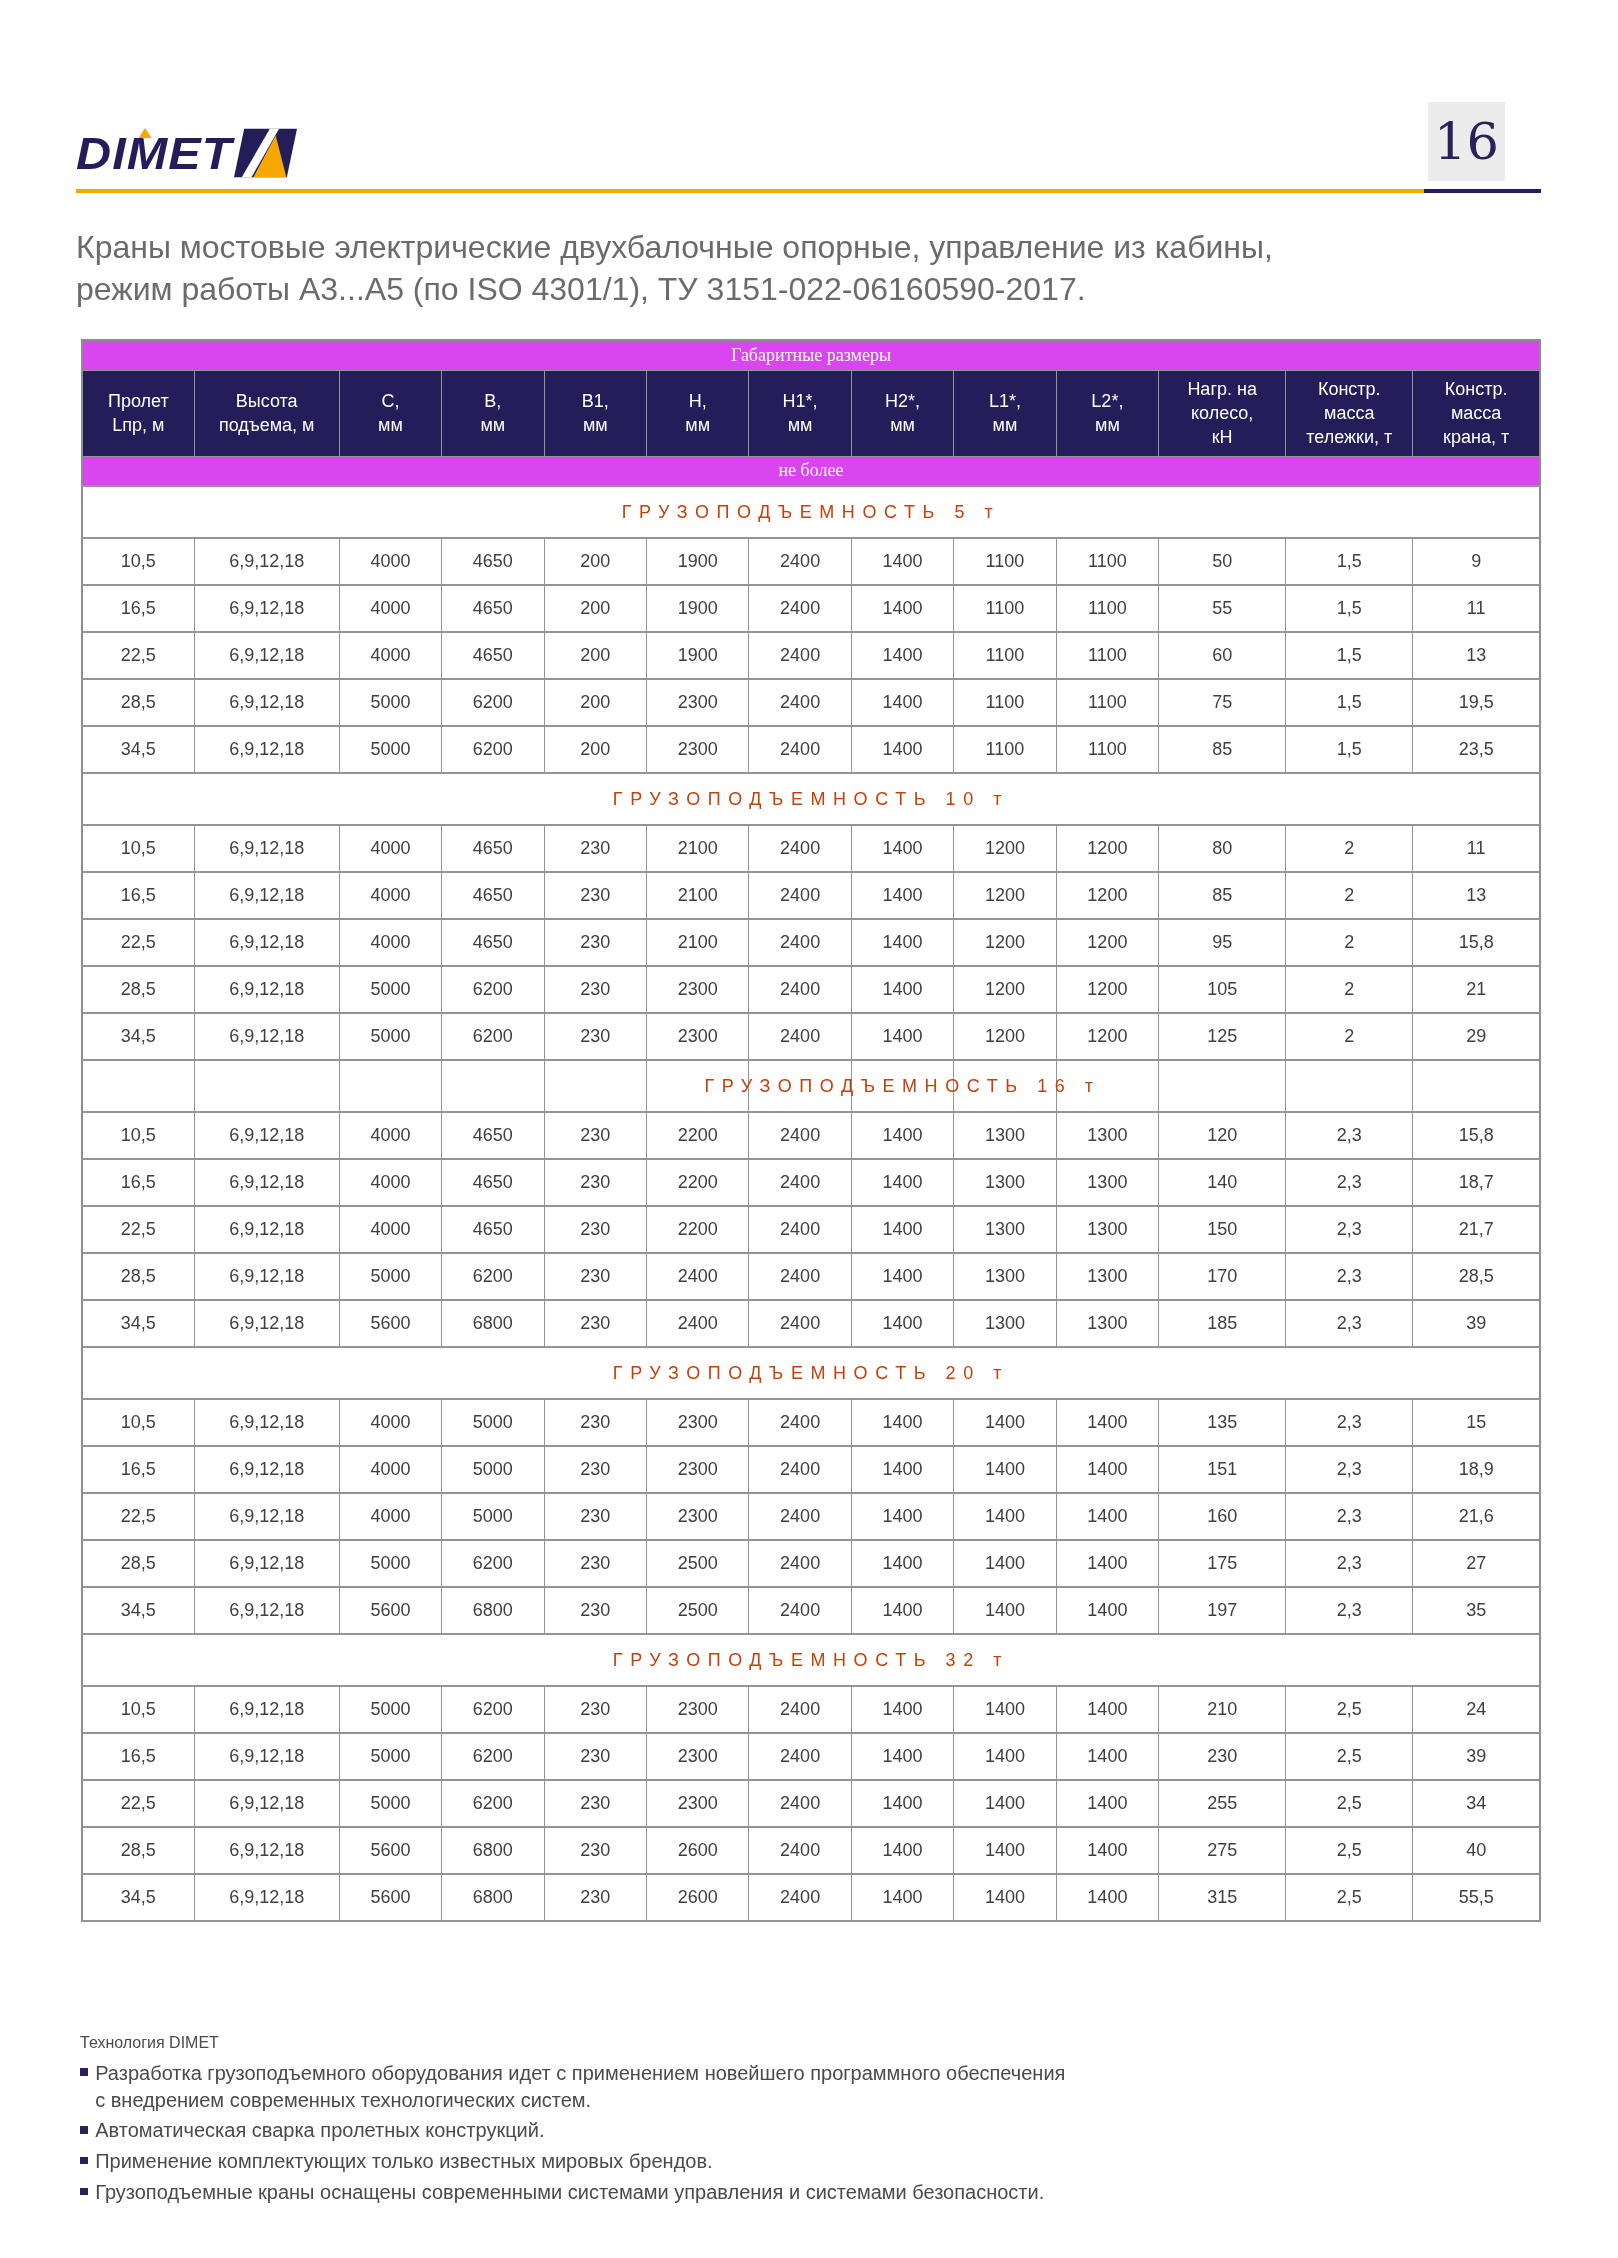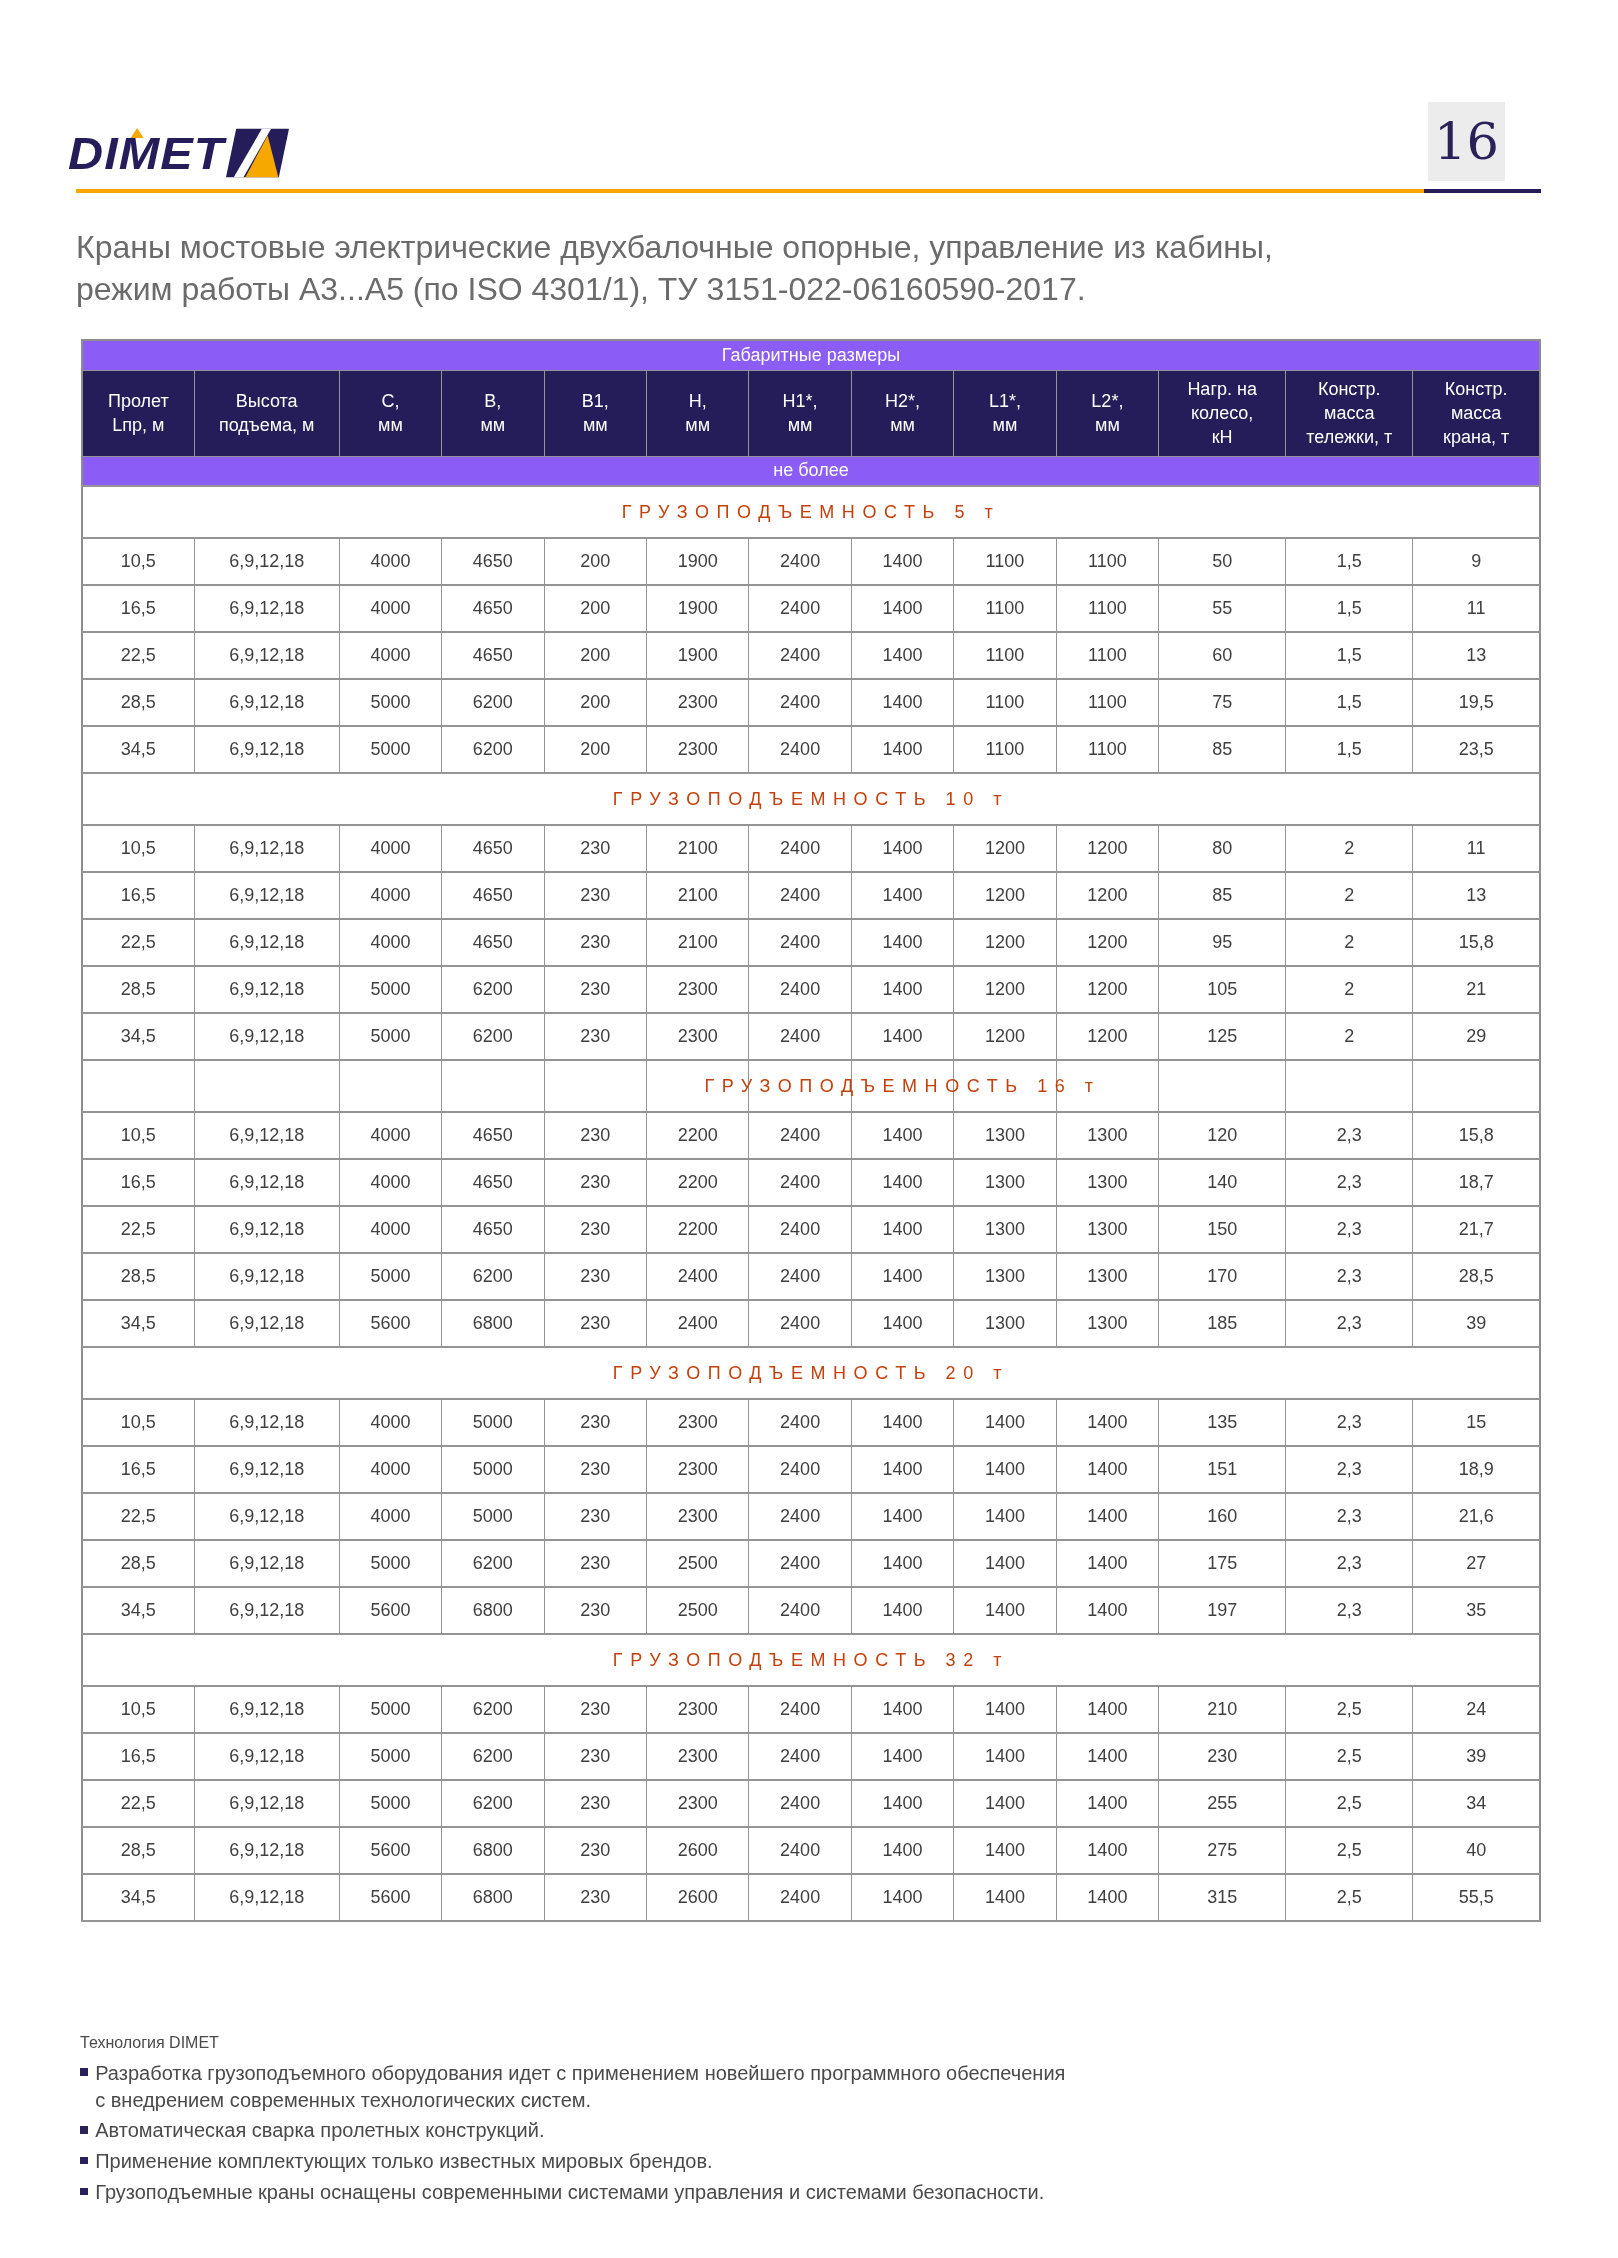--- a/index.html
+++ b/index.html
@@ -4,21 +4,21 @@
 <style>
   * { margin:0; padding:0; box-sizing:border-box; }
   html,body { background:#ffffff; }
   body { font-family:"Liberation Sans", sans-serif; color:#404040; }
   .page {
     position:relative; width:1618px; height:2259px; background:#ffffff;
     overflow:hidden;
   }
 
   
-  .logo { position:absolute; left:68px; top:117px; height:59px; display:flex; align-items:flex-end; }
+  .logo { position:absolute; left:76px; top:117px; height:59px; display:flex; align-items:flex-end; }
   .logo-text {
     position:relative; font-style:italic; font-weight:bold;
     font-size:45px; line-height:0.95; color:#251d5a; letter-spacing:1px;
     transform:scaleX(1.08); transform-origin:left bottom;
   }
   .logo-i-triangle {
     position:absolute; left:58px; top:-5.7px; width:0; height:0;
     border-left:6.7px solid transparent; border-right:6.7px solid transparent;
     border-bottom:10.5px solid #f6a800;
   }
@@ -44,22 +44,22 @@
     position:absolute; left:81px; top:339px; width:1460px;
     border-collapse:collapse; table-layout:fixed;
     border:2.9px solid #8d8d8d;
     font-size:18px; color:#3f3f3f;
   }
   .specs-table th, .specs-table td {
     border:1.9px solid #949494; text-align:center; vertical-align:middle;
     overflow:visible;
   }
   .banner-row th, .limit-row th {
-    background:#8b5cf6; color:#ffffff; font-weight:normal;
-    height:30px; font-size:18px;
+    background:#d946ef; color:#ffffff; font-weight:normal;
+    height:30px; font-size:18px;font-family:Liberation Serif, serif;
   }
   .colhead-row th {
     background:#251d5a; color:#ffffff; font-weight:normal;
     height:86px; font-size:18px; line-height:1.35; white-space:pre-line;
     padding:3.8px 1.9px;
   }
   .section-row td { height:52px; border-top-width:2.9px; border-bottom-width:2.9px; }
   .section-label {
     letter-spacing:0.42em; font-size:18px; color:#c2410c; white-space:nowrap;
   }

